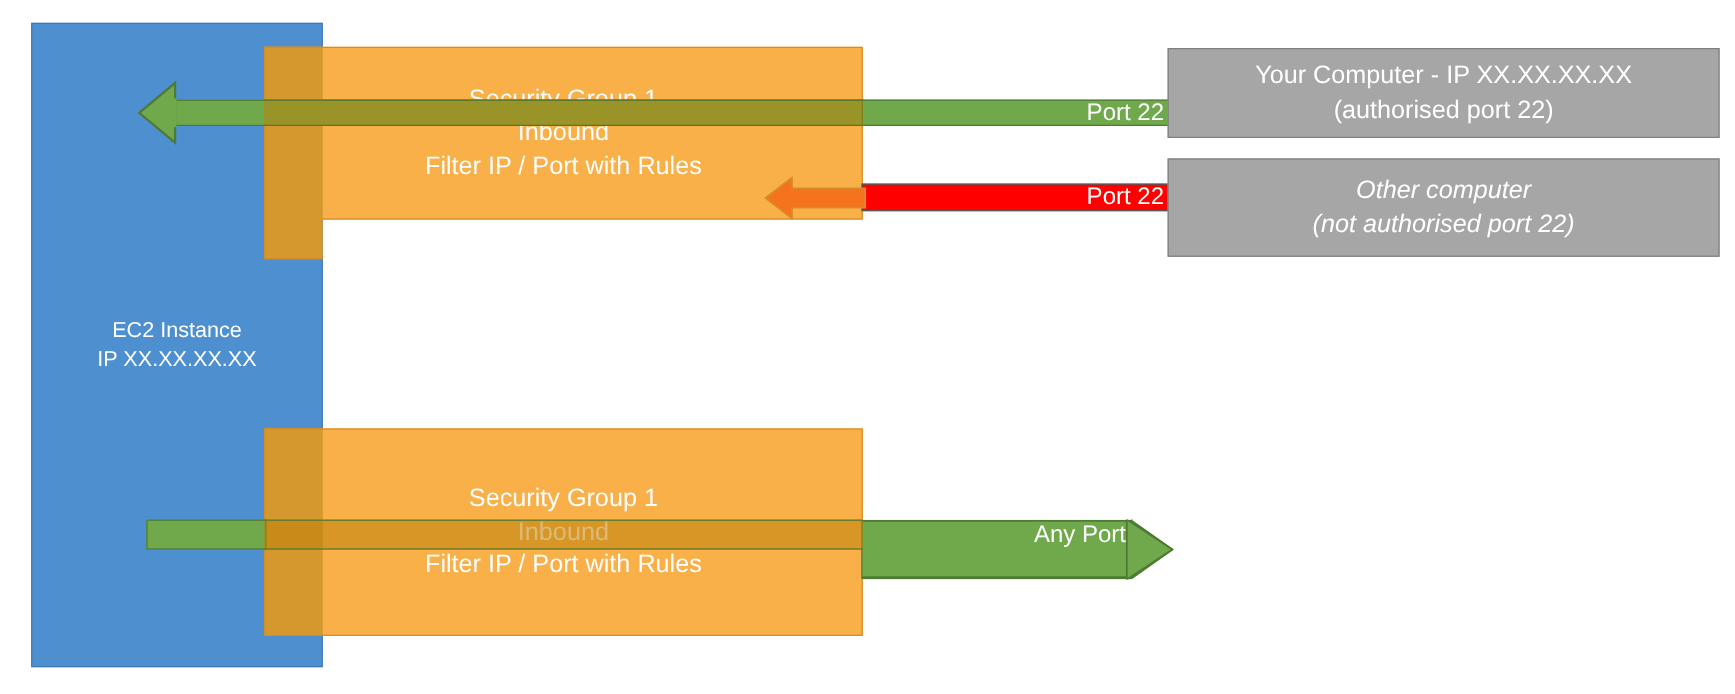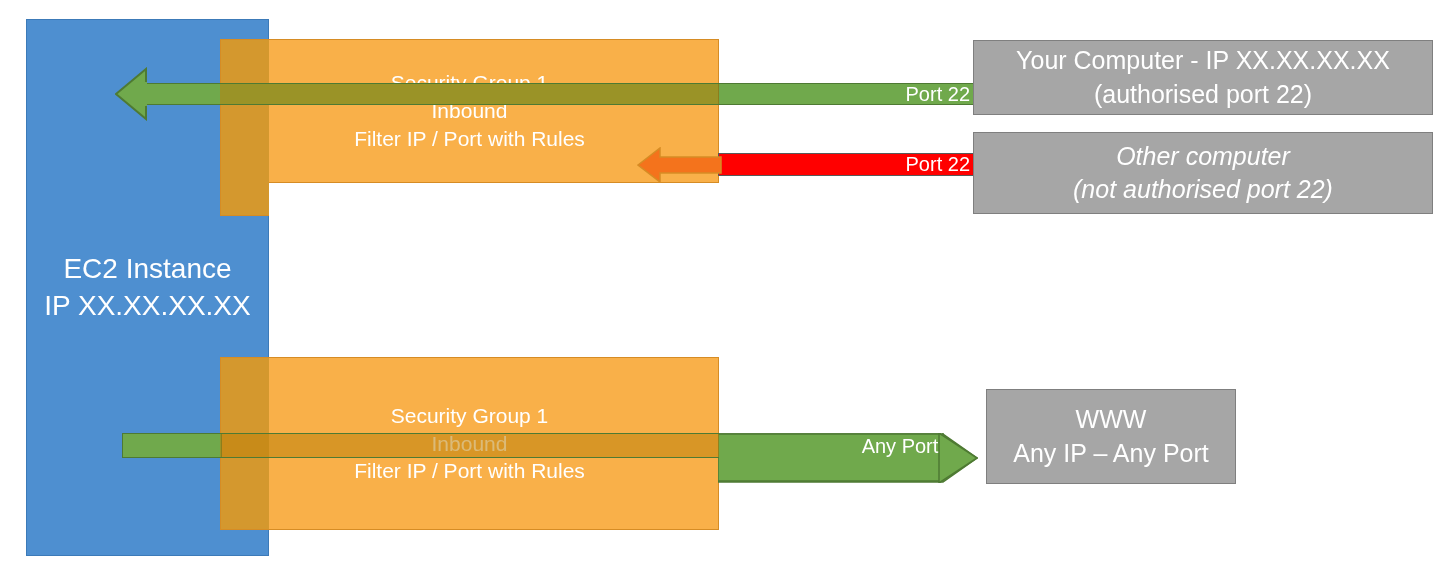--- a/index.html
+++ b/index.html
@@ -24,21 +24,21 @@
   }
   
   #ec2-instance {
     left: 26px;
     top: 19px;
     width: 243px;
     height: 537px;
     background: #4E8FD0;
     border: 1px solid #3C7AB8;
     color: #ffffff;
-    font-size: 28px;
+    font-size: 18px;
     line-height: 1.32;
     text-align: center;
     display: flex;
     flex-direction: column;
     justify-content: center;
     align-items: center;
     z-index: 1;
   }
   #ec2-instance .ln { display: block; white-space: nowrap; }
 
@@ -199,21 +199,21 @@
     text-align: center;
     z-index: 10;
     white-space: nowrap;
   }
 
   
   .gray-box {
     background: #A6A6A6;
     border: 1px solid #7F7F7F;
     color: #ffffff;
-    font-size: 25px;
+    font-size: 21px;
     line-height: 1.34;
     text-align: center;
     display: flex;
     flex-direction: column;
     justify-content: center;
     align-items: center;
     z-index: 12;
   }
   .gray-box .ln { display: block; white-space: nowrap; }
   #ep-your-computer {
@@ -300,18 +300,14 @@
   <div class="box gray-box" id="ep-your-computer">
     <span class="ln">Your Computer - IP XX.XX.XX.XX</span>
     <span class="ln">(authorised port 22)</span>
   </div>
 
   <div class="box gray-box" id="ep-other-computer">
     <span class="ln">Other computer</span>
     <span class="ln">(not authorised port 22)</span>
   </div>
 
-  <div class="box gray-box" id="ep-www">
-    <span class="ln">WWW</span>
-    <span class="ln">Any IP – Any Port</span>
-  </div>
 
 </div>
 
 </body></html>

